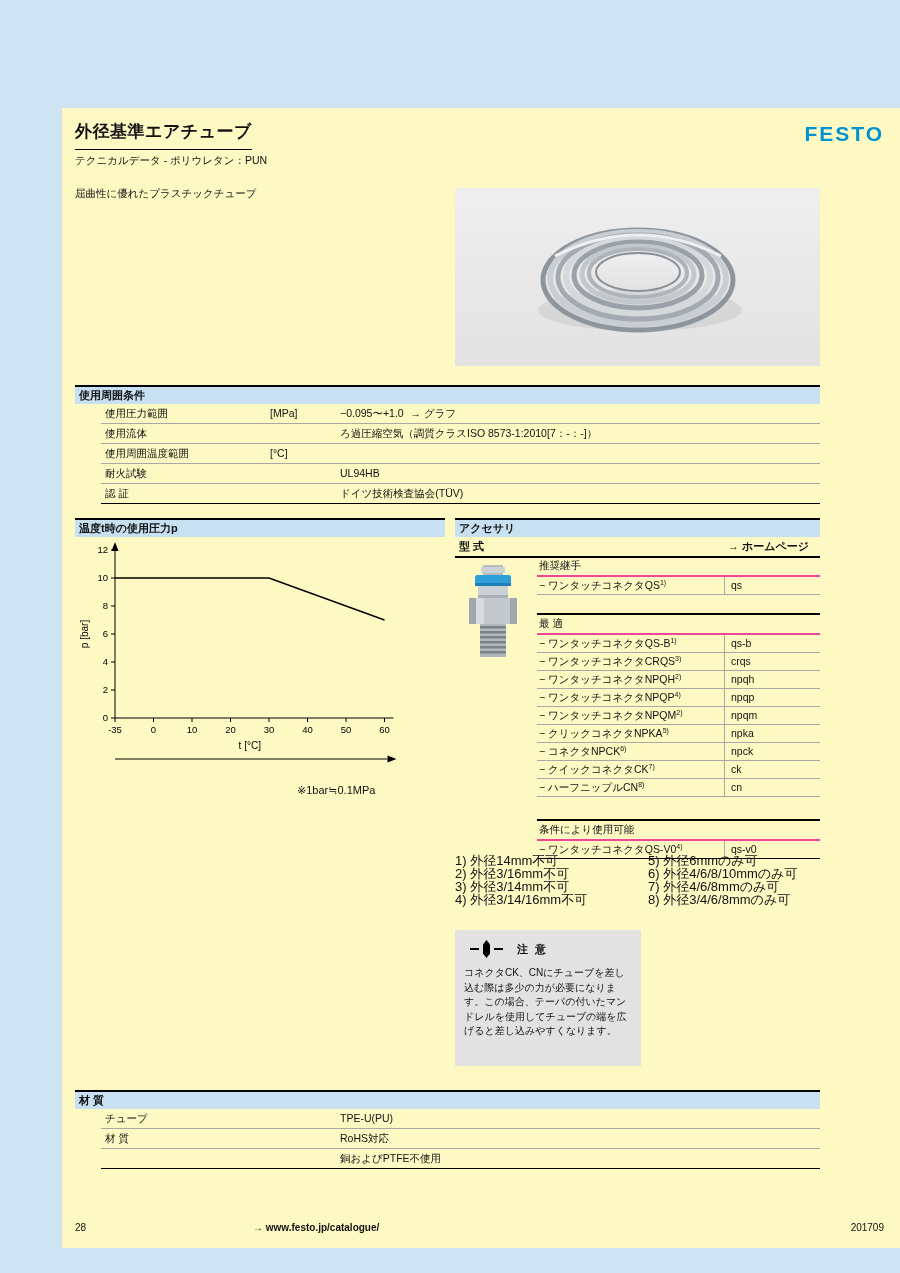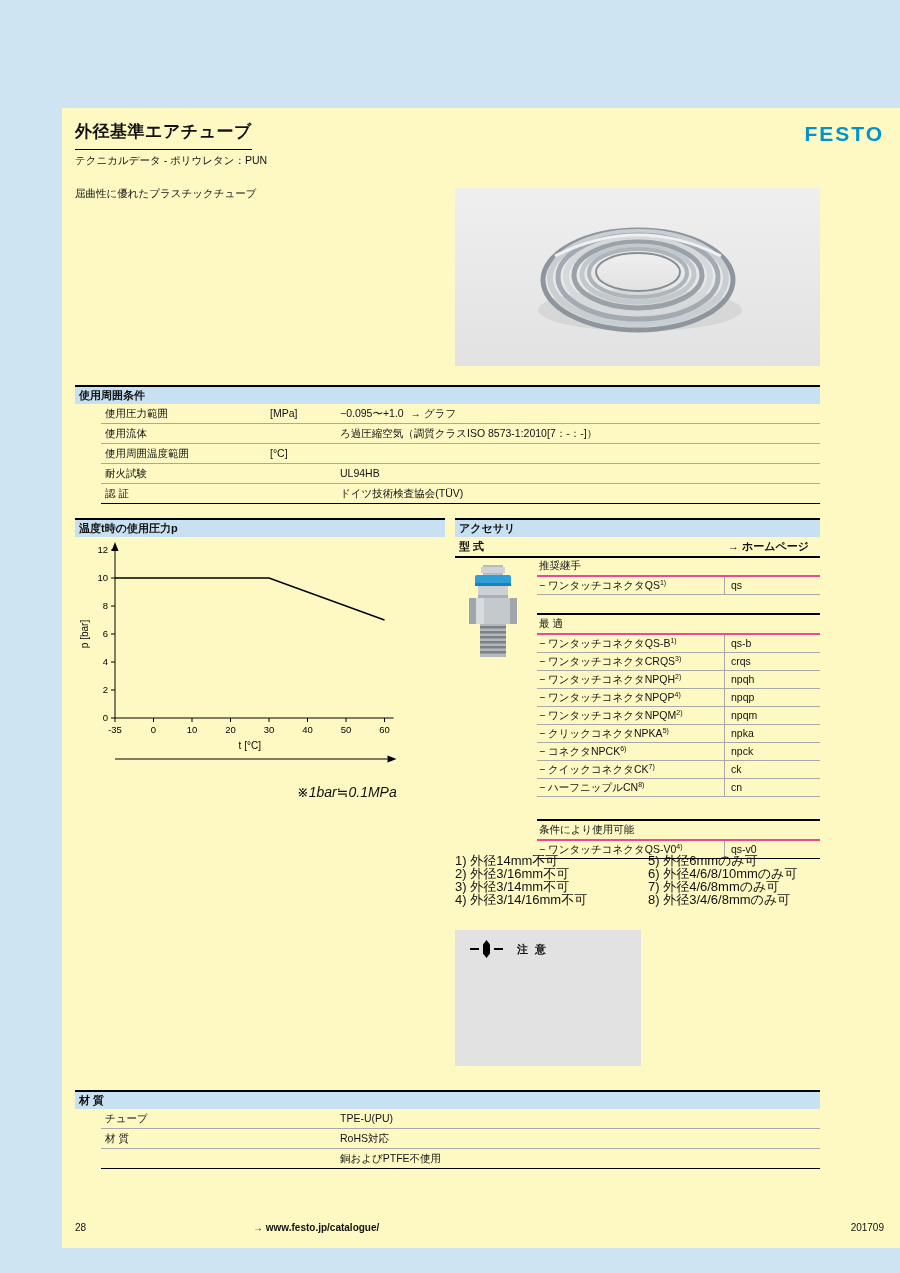--- a/index.html
+++ b/index.html
@@ -34,21 +34,21 @@
   .link{margin-left:4px;}
 
   .conditions{position:absolute;left:13px;top:277px;width:745px;}
   .materials{position:absolute;left:13px;top:982px;width:745px;}
 
   
   .chart-panel{position:absolute;left:13px;top:410px;width:370px;}
   .chart-panel svg{display:block;margin-top:3px;}
   .ctick{font-size:9.5px;font-family:"Liberation Sans","DejaVu Sans",sans-serif;}
   .caxis{font-size:10px;font-family:"Liberation Sans","DejaVu Sans",sans-serif;}
-  .chart-note{position:absolute;left:222px;top:266px;font-size:14px;font-style:italic;}
+  .chart-note{position:absolute;left:222px;top:266px;font-size:11px;}
 
   
   .acc-panel{position:absolute;left:393px;top:410px;width:365px;}
   .type-row{position:relative;height:21px;line-height:19px;font-size:11px;font-weight:bold;
             border-bottom:2px solid #000;padding-left:4px;box-sizing:border-box;}
   .homepage{position:absolute;left:273px;top:0;}
   .fitting{position:absolute;left:3px;top:44px;width:70px;height:98px;}
   .acc-items{position:absolute;left:82px;top:39px;width:283px;}
   .acc-sec{height:18px;line-height:17px;font-weight:normal;font-size:10.5px;
            border-bottom:2px solid #ec4899;padding-left:2px;}
@@ -292,20 +292,21 @@
 
   <div class="note-box">
     <div class="note-head">
       <span class="mandrel">
           <i class="d"></i>
           <i class="s"></i>
           <i class="d"></i>
         </span>
       <span class="note-title">注 意</span>
     </div>
+    <p class="note-body">コネクタCK、CNにチューブを差し込む際は多少の力が必要になります。この場合、テーパの付いたマンドレルを使用してチューブの端を広げると差し込みやすくなります。</p>
   </div>
 
   <section class="materials">
     <div class="bar">材 質</div>
     <div class="trow">
       <span class="m1">チューブ</span>
       <span class="m2">TPE-U(PU)</span>
     </div>
     <div class="trow">
       <span class="m1">材 質</span>

